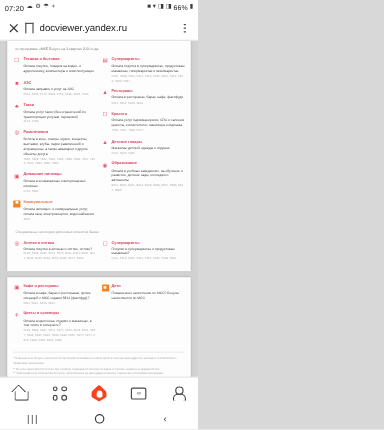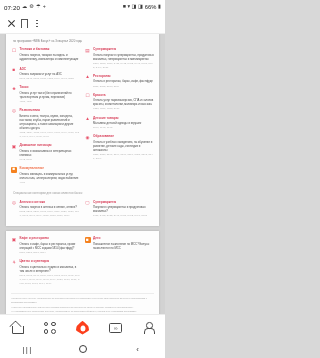--- a/index.html
+++ b/index.html
@@ -151,20 +151,21 @@
       <span class="sb-ico">◨</span>
       <span class="sb-ico">◨</span>
       <span class="sb-batt">66%</span>
       <span class="sb-ico">▮</span>
     </div>
   </div>
 
   <div class="urlbar">
     <span class="url-x"></span>
     <span class="url-bm"></span>
+    <span class="url-text">docviewer.yandex.ru</span>
     <span class="url-menu">
         <i></i>
         <i></i>
         <i></i>
       </span>
   </div>
 
   <div class="viewport">
 
     <div class="doc">

